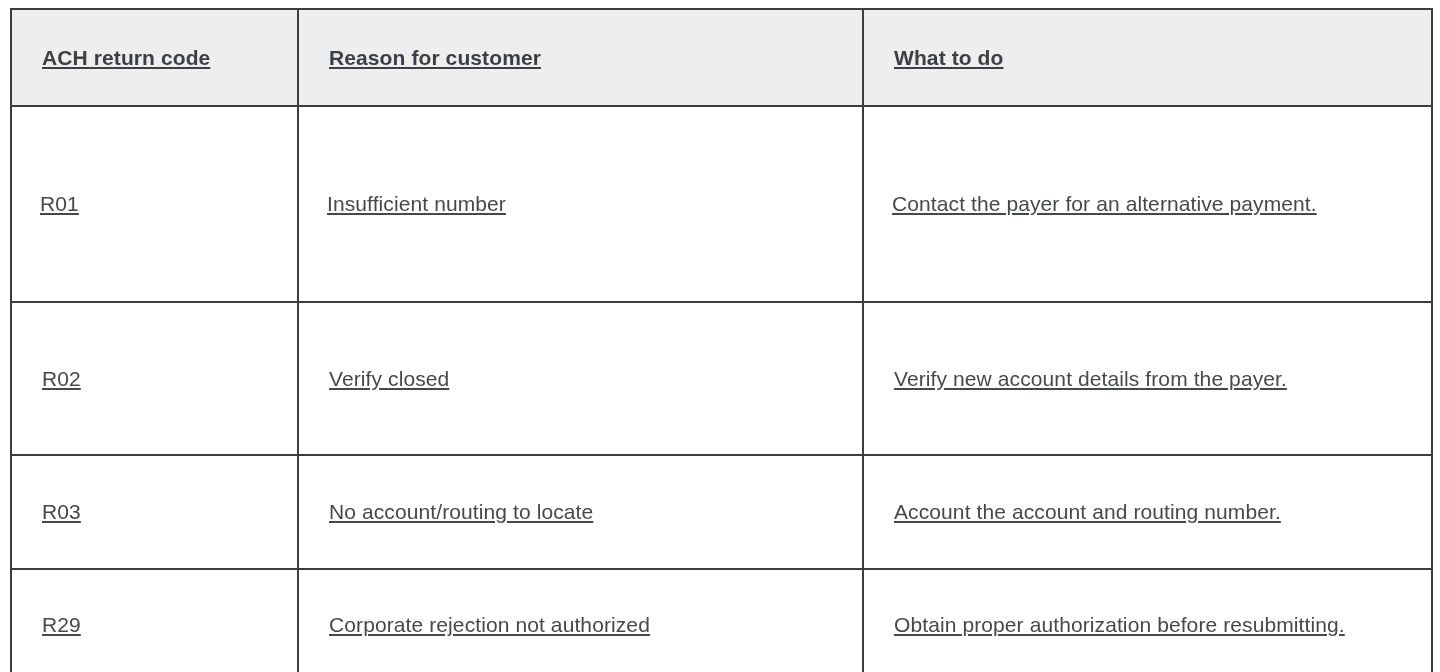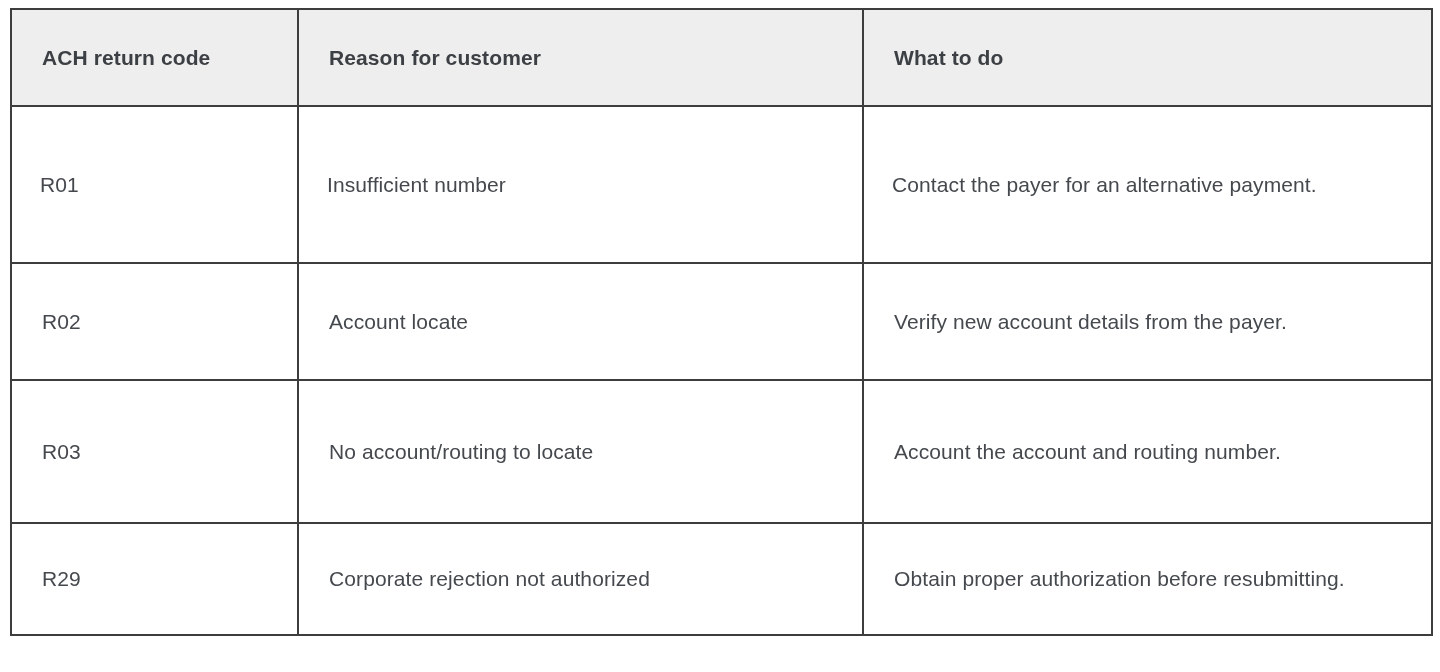--- a/index.html
+++ b/index.html
@@ -22,33 +22,34 @@
     border: 2px solid #3d3d3d;
     vertical-align: middle;
     text-align: left;
     padding: 10px 28px 10px 30px;
     font-size: 21px;
     line-height: 42px;
     color: #45494e;
     letter-spacing: 0.1px;
     font-weight: 400;
     box-sizing: border-box;
+    text-decoration: underline;
   }
   .ach-table th {
     background: #eeeeee;
     font-weight: 700;
     color: #3c4044;
     height: 97px;
   }
   .col-code   { width: 287px; }
   .col-reason { width: 565px; }
   .col-action { width: 569px; }
-  tr.row-0 td { height: 157px; padding-left: 28px; }
-  tr.row-1 td { height: 117px; }
-  tr.row-2 td { height: 143px; }
+  tr.row-0 td { height: 196px; padding-left: 28px; }
+  tr.row-1 td { height: 153px; }
+  tr.row-2 td { height: 114px; }
   tr.row-3 td { height: 112px; }
 </style>
 </head>
 <body>
 
 <table class="ach-table">
   <colgroup>
     <col class="col-code">
     <col class="col-reason">
     <col class="col-action">
@@ -61,21 +62,21 @@
     </tr>
   </thead>
   <tbody>
     <tr class="row-0">
       <td>R01</td>
       <td>Insufficient number</td>
       <td>Contact the payer for an alternative payment.</td>
     </tr>
     <tr class="row-1">
       <td>R02</td>
-      <td>Account locate</td>
+      <td>Verify closed</td>
       <td>Verify new account details from the payer.</td>
     </tr>
     <tr class="row-2">
       <td>R03</td>
       <td>No account/routing to locate</td>
       <td>Account the account and routing number.</td>
     </tr>
     <tr class="row-3">
       <td>R29</td>
       <td>Corporate rejection not authorized</td>

